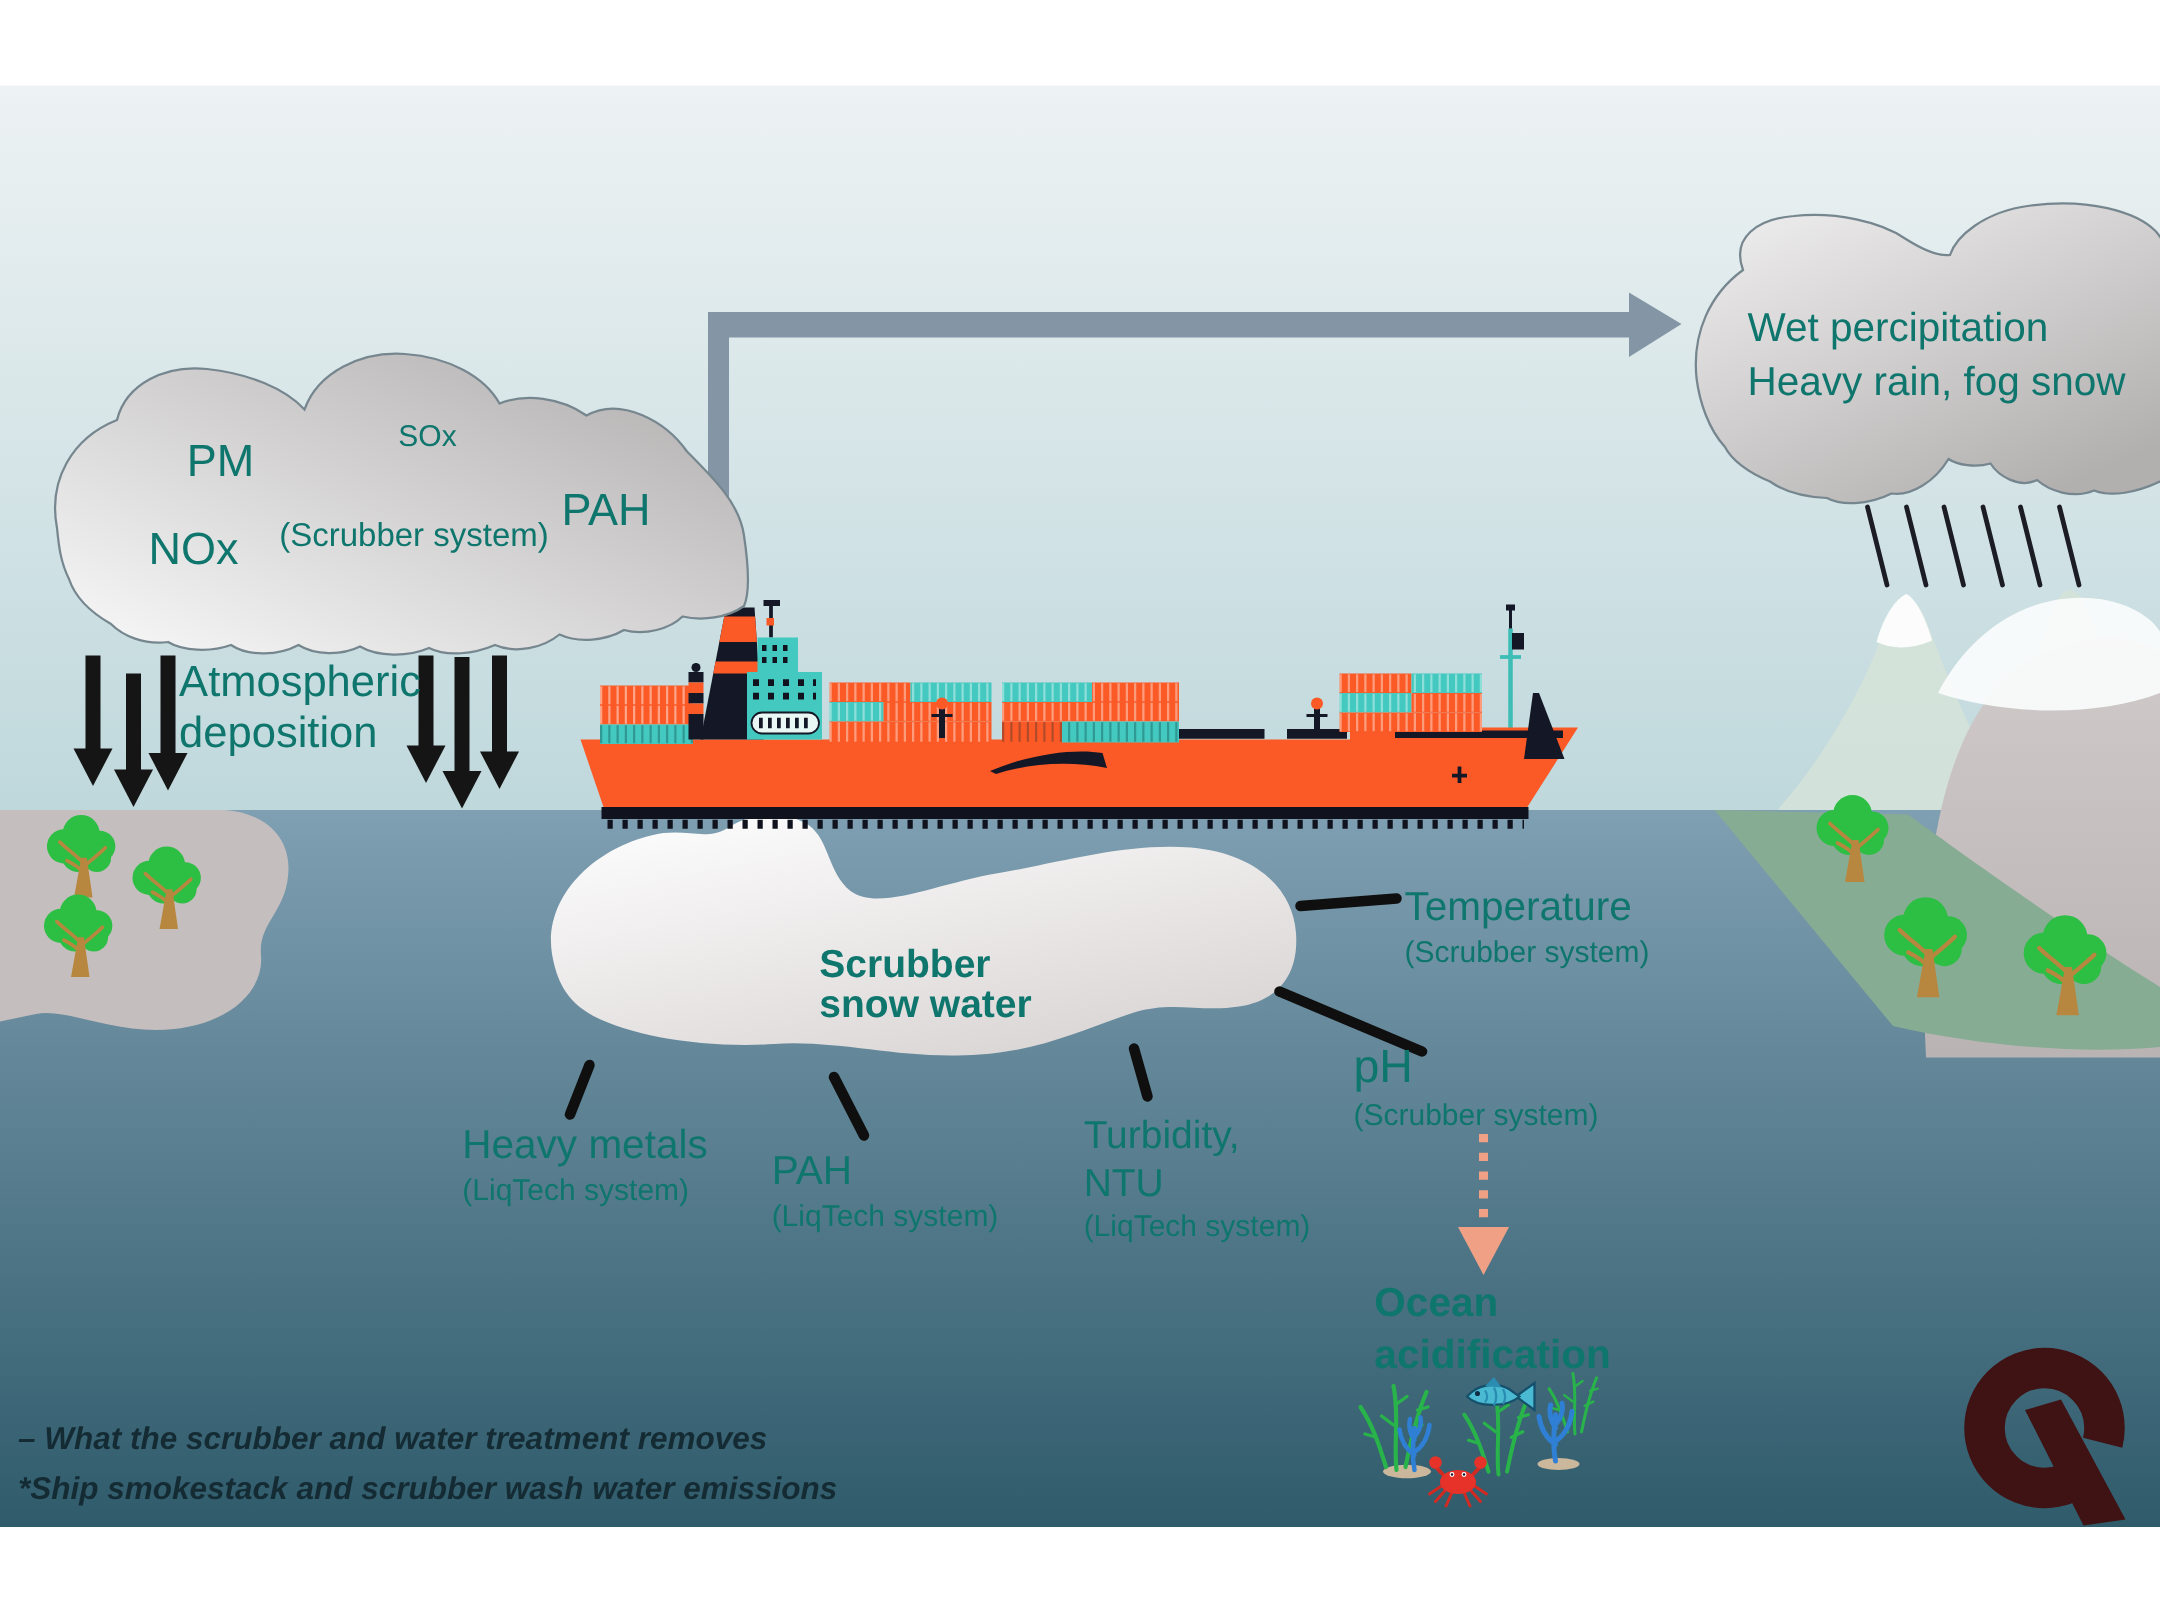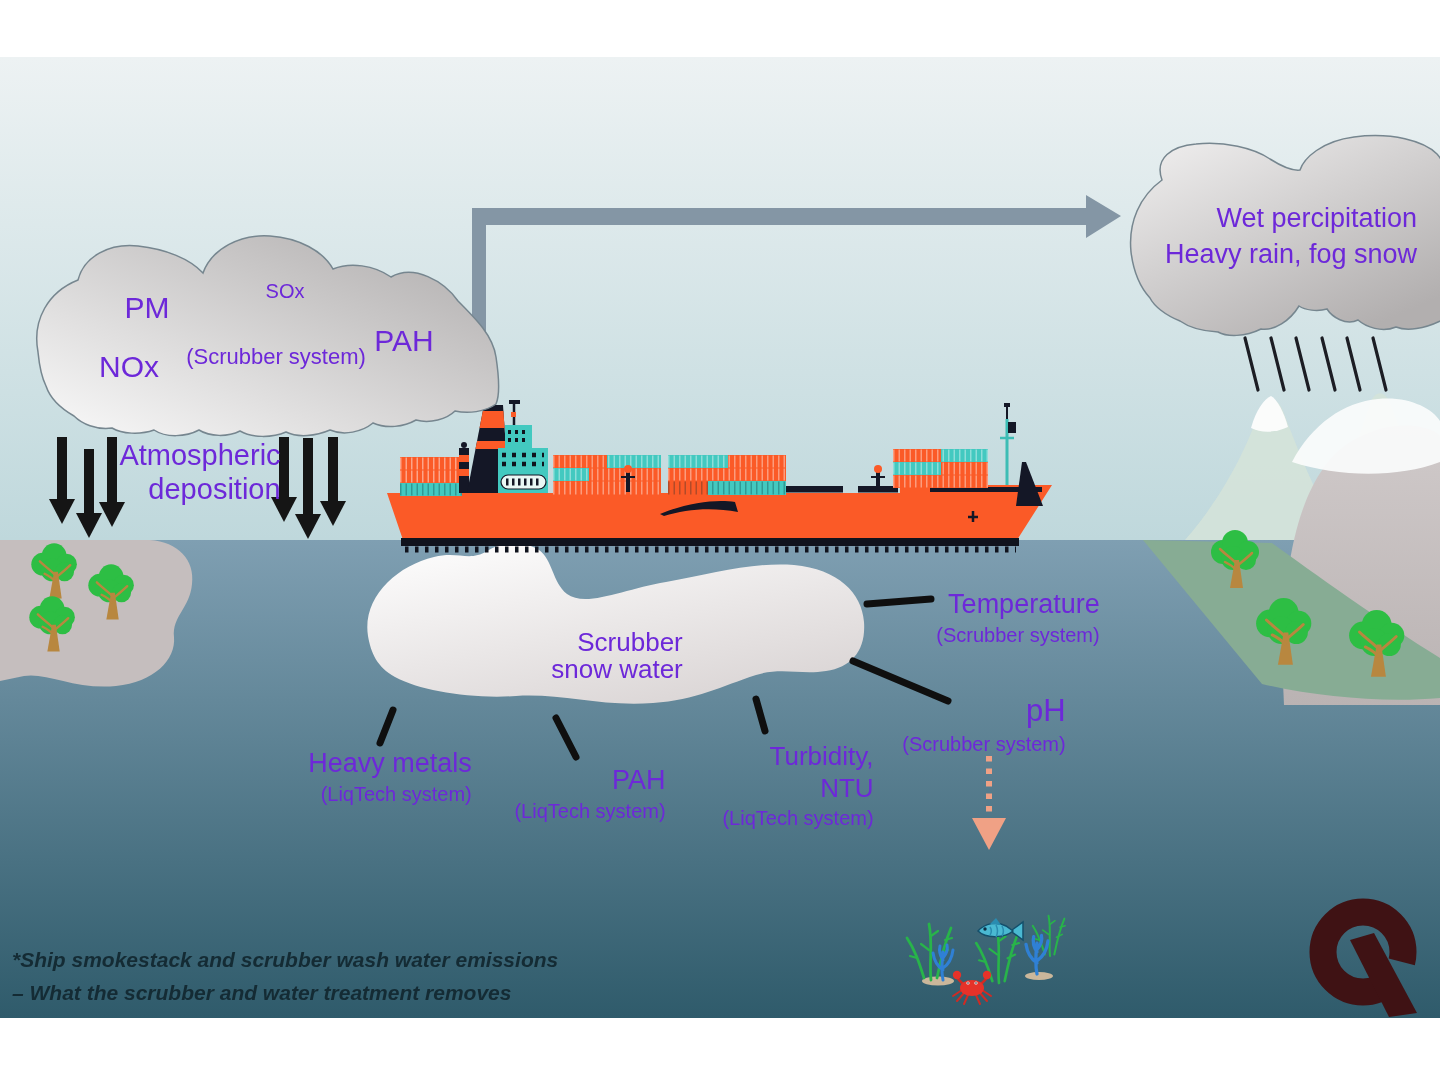--- a/index.html
+++ b/index.html
@@ -1,19 +1,19 @@
 <!DOCTYPE html>
 <html><head>
 <meta charset="utf-8">
 <style>
   html,body{margin:0;padding:0;background:#ffffff}
   .canvas{position:relative;width:1440px;height:1080px;background:#ffffff;overflow:hidden;
           font-family:"Liberation Sans","DejaVu Sans",sans-serif}
   svg.scene{position:absolute;left:0;top:0;display:block}
-  .lbl{position:absolute;transform:translateX(-50%);text-align:right;color:#6d28d9;
+  .lbl{position:absolute;transform:translateX(-50%);text-align:left;color:#0f766e;
        font-weight:500;white-space:nowrap;line-height:1.18}
   .lbl .sys{font-size:20px;margin-top:3px;font-weight:400}
   .bold{font-weight:700}
   .footnote{position:absolute;color:#142b34;font-size:21px;font-weight:700;font-style:italic;
             line-height:33px;white-space:nowrap}
 </style>
 </head>
 <body>
 
 <div class="canvas">
@@ -298,21 +298,21 @@
 <div class="lbl" style="left:200px;top:438px;font-size:29px;line-height:34px">
   <div>Atmospheric</div>
   <div>deposition</div>
 </div>
 
 <div class="lbl" style="left:1291px;top:200px;font-size:27px;line-height:36px">
   <div>Wet percipitation</div>
   <div>Heavy rain, fog snow</div>
 </div>
 
-<div class="lbl" style="left:617px;top:629px;font-size:26px;line-height:27px;font-weight:400">
+<div class="lbl" style="left:617px;top:629px;font-size:26px;line-height:27px;font-weight:700">
   <div>Scrubber</div>
   <div>snow water</div>
 </div>
 
 <div class="lbl" style="left:1018px;top:589px">
   <div style="font-size:27px">Temperature</div>
   <div class="sys">(Scrubber system)</div>
 </div>
 
 <div class="lbl" style="left:984px;top:693px">
@@ -329,19 +329,23 @@
 <div class="lbl" style="left:590px;top:765px">
   <div style="font-size:27px">PAH</div>
   <div class="sys">(LiqTech system)</div>
 </div>
 
 <div class="lbl" style="left:390px;top:748px">
   <div style="font-size:27px">Heavy metals</div>
   <div class="sys">(LiqTech system)</div>
 </div>
 
+<div class="lbl bold" style="left:995px;top:851px;font-size:27px;line-height:35px">
+  <div>Ocean</div>
+  <div>acidification</div>
+</div>
 
 <div class="footnote" style="left:12px;top:943px">
+  <div>– What the scrubber and water treatment removes</div>
   <div>*Ship smokestack and scrubber wash water emissions</div>
-  <div>– What the scrubber and water treatment removes</div>
 </div>
 
 </div>
 
 </body></html>

